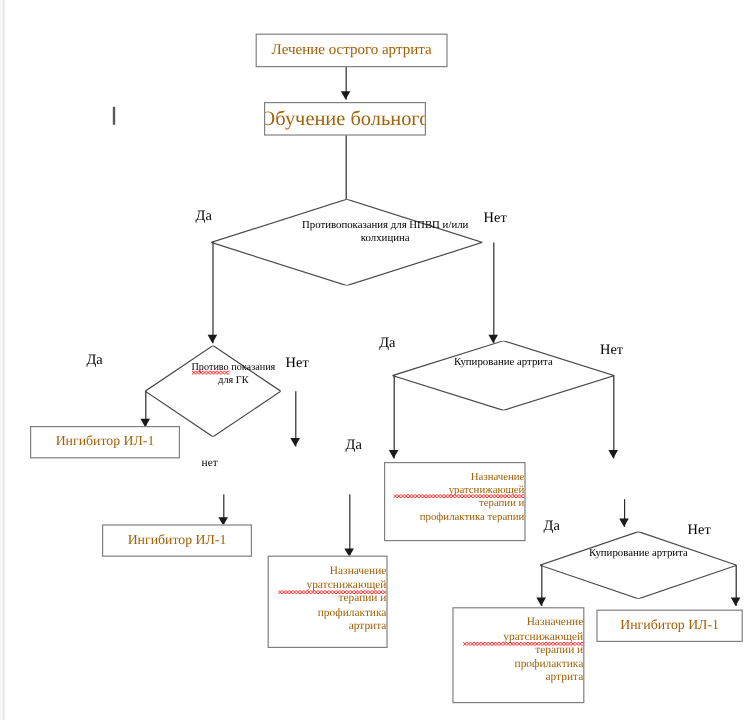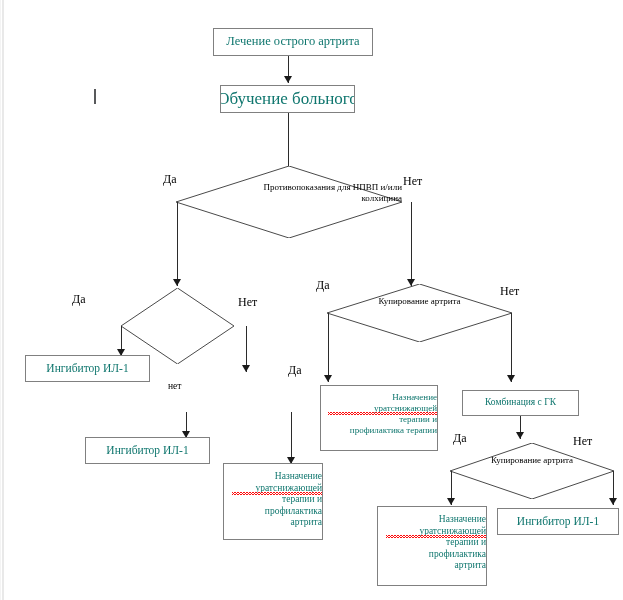--- a/index.html
+++ b/index.html
@@ -26,21 +26,21 @@
   .caret-mark{
     position:absolute;width:2px;background:#58595b;
   }
 
   
   .node{
     position:absolute;
     box-sizing:border-box;
     border:1px solid #808080;
     background:#ffffff;
-    color:#0f766e;
+    color:#a16207;
     font-family:"Liberation Serif", serif;
     line-height:1.22;
     overflow:hidden;
   }
   .node.center{
     display:flex;align-items:center;justify-content:center;
     text-align:center;
   }
   .node.left{
     display:block;text-align:right;
@@ -57,21 +57,21 @@
   .diamond .shape svg{display:block;width:100%;height:100%;}
   .diamond .dtext{
     position:absolute;
     left:0;right:0;
     text-align:center;
     color:#000;
     font-family:"Liberation Serif", serif;
     line-height:1.25;
     pointer-events:none;
   }
-  .diamond .dtext.lefttext{text-align:right;}
+  .diamond .dtext.lefttext{text-align:center;}
 
   
   .ln-v{position:absolute;width:1px;background:#2b2b2b;}
   .arrow-d{
     position:absolute;width:0;height:0;
     border-left:4px solid transparent;
     border-right:4px solid transparent;
     border-top:7px solid #1a1a1a;
   }
 
@@ -143,20 +143,25 @@
 
   <div class="ln-v" style="left:411px;top:202px;height:84px;"></div>
   <div class="arrow-d" style="left:407px;top:279px;"></div>
 
   <div class="diamond" style="left:121px;top:288px;width:113px;height:76px;">
     <div class="shape">
       <svg viewBox="0 0 113 76" preserveAspectRatio="none">
         <polygon points="56.5,0 113,38 56.5,76 0,38" fill="#ffffff" stroke="#4a4a4a" stroke-width="1"></polygon>
       </svg>
     </div>
+    <div class="dtext lefttext" style="top:12px;left:34px;font-size:8.5px;">
+      <span class="ln sq">Противо</span>
+      <span class="ln">показания</span>
+      <span class="ln">для ГК</span>
+    </div>
   </div>
 
   <div class="blabel" style="left:72px;top:292px;font-size:12px;">Да</div>
   <div class="blabel" style="left:238px;top:295px;font-size:12px;">Нет</div>
   <div class="blabel" style="left:168px;top:381px;font-size:9.5px;">нет</div>
 
   <div class="ln-v" style="left:121px;top:326px;height:30px;"></div>
   <div class="arrow-d" style="left:117px;top:349px;"></div>
 
   <div class="ln-v" style="left:246px;top:326px;height:46px;"></div>
@@ -208,23 +213,20 @@
   <div class="ln-v" style="left:511px;top:313px;height:69px;"></div>
   <div class="arrow-d" style="left:507px;top:375px;"></div>
 
   <div class="node left" style="left:320px;top:385px;width:118px;height:66px;font-size:9px;padding:6px 0 0 7px;">
     <span class="ln">Назначение</span>
     <span class="ln sq">уратснижающей</span>
     <span class="ln">терапии и</span>
     <span class="ln">профилактика терапии</span>
   </div>
 
-  <div class="node center" style="left:462px;top:390px;width:117px;height:26px;font-size:9.5px;">
-    <span class="ln">Комбинация с ГК</span>
-  </div>
 
   <div class="ln-v" style="left:520px;top:416px;height:23px;"></div>
   <div class="arrow-d" style="left:516px;top:432px;"></div>
 
   <div class="blabel" style="left:453px;top:431px;font-size:12px;">Да</div>
   <div class="blabel" style="left:573px;top:434px;font-size:12px;">Нет</div>
 
   <div class="diamond" style="left:450px;top:443px;width:164px;height:56px;">
     <div class="shape">
       <svg viewBox="0 0 164 56" preserveAspectRatio="none">

